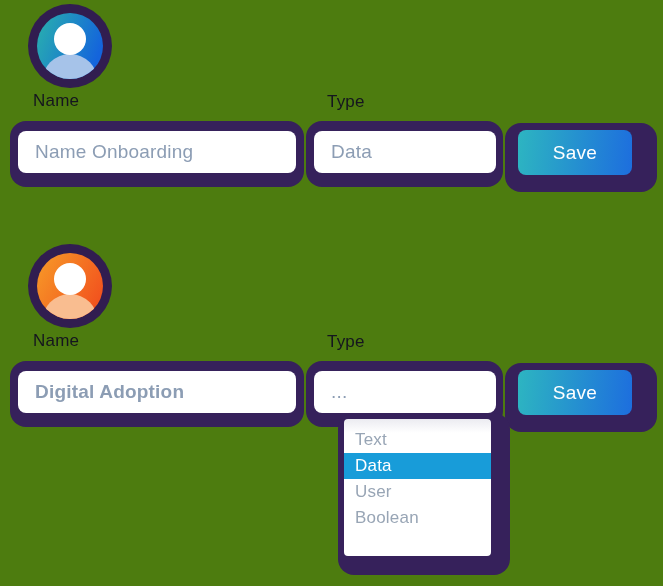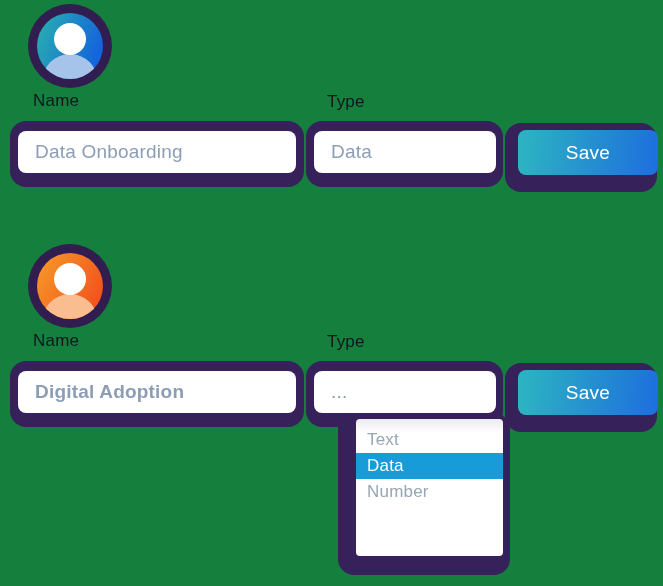--- a/index.html
+++ b/index.html
@@ -1,17 +1,17 @@
 <!DOCTYPE html>
 <html><head>
 <meta charset="utf-8">
 <style>
   html,body { margin:0; padding:0; background:#ffffff; }
   .stage {
-    position:relative; width:663px; height:586px; background:#15803d;
+    position:relative; width:663px; height:586px; background:#4d7c0f;
     font-family:"Liberation Sans", sans-serif; overflow:hidden;
   }
   
   .avatar { position:absolute; width:84px; height:84px; border-radius:50%; background:#311d50; }
   .avatar .inner { position:absolute; left:9px; top:9px; width:66px; height:66px; border-radius:50%; overflow:hidden; }
   .avatar.blue .inner   { background:linear-gradient(110deg,#29b2ad 0%,#1464dc 85%); }
   .avatar.orange .inner { background:linear-gradient(120deg,#f79c28 0%,#f2541e 85%); }
   .avatar .shoulders { position:absolute; left:5px; top:41px; width:56px; height:56px; border-radius:50%; }
   .avatar.blue .shoulders   { background:#a6c3e9; }
   .avatar.orange .shoulders { background:#f9bd90; }
@@ -21,28 +21,28 @@
   
   .blob { position:absolute; background:#36215b; border-radius:16px; }
   
   .tbox {
     position:absolute; background:#ffffff; border-radius:8px; height:42px;
     display:flex; align-items:center; padding-left:17px; box-sizing:border-box;
     font-size:19px; color:#8c9db4; letter-spacing:.2px;
   }
   
   .save-btn {
-    position:absolute; width:140px; height:45px; border-radius:8px; border:none;
+    position:absolute; width:114px; height:45px; border-radius:8px; border:none;
     background:linear-gradient(95deg,#2db5c1 0%,#1d6ede 100%);
     color:#ffffff; font-size:19px; font-family:"Liberation Sans", sans-serif;
     display:flex; align-items:center; justify-content:center; cursor:pointer; letter-spacing:.3px;
   }
   
   .dd-panel {
-    position:absolute; left:356px; top:419px; width:147px; height:137px;
+    position:absolute; left:344px; top:419px; width:147px; height:137px;
     background:linear-gradient(#ebebf1 0%, #ffffff 10%);
     border-radius:4px; overflow:hidden; padding-top:8px; box-sizing:border-box;
   }
   .dd-option {
     height:26px; line-height:26px; padding-left:11px;
     font-size:17px; color:#98a5b5; letter-spacing:.2px; cursor:pointer;
   }
   .dd-option.selected { background:#189cd9; color:#ffffff; }
 </style>
 </head>
@@ -54,21 +54,21 @@
     <div class="inner">
       <div class="shoulders"></div>
       <div class="head"></div>
     </div>
   </div>
 
   <div class="field-label" style="left:33px; top:91px;">Name</div>
   <div class="field-label" style="left:327px; top:92px;">Type</div>
 
   <div class="blob" style="left:10px; top:121px; width:294px; height:66px;"></div>
-  <div class="tbox" style="left:18px; top:131px; width:278px;">Data Onboarding</div>
+  <div class="tbox" style="left:18px; top:131px; width:278px;">Name Onboarding</div>
 
   <div class="blob" style="left:306px; top:121px; width:197px; height:66px;"></div>
   <div class="tbox" style="left:314px; top:131px; width:182px;">Data</div>
 
   <div class="blob" style="left:505px; top:123px; width:152px; height:69px;"></div>
   <div class="save-btn" style="left:518px; top:130px;">Save</div>
 
   <div class="avatar orange" style="left:28px; top:244px;">
     <div class="inner">
       <div class="shoulders"></div>
@@ -85,16 +85,17 @@
   <div class="blob" style="left:306px; top:361px; width:197px; height:66px;"></div>
   <div class="tbox" style="left:314px; top:371px; width:182px;">...</div>
 
   <div class="blob" style="left:505px; top:363px; width:152px; height:69px;"></div>
   <div class="save-btn" style="left:518px; top:370px;">Save</div>
 
   <div class="blob" style="left:338px; top:413px; width:172px; height:162px;"></div>
   <div class="dd-panel">
     <div class="dd-option">Text</div>
     <div class="dd-option selected">Data</div>
-    <div class="dd-option">Number</div>
+    <div class="dd-option">User</div>
+    <div class="dd-option">Boolean</div>
   </div>
 
 </div>
 
 </body></html>

